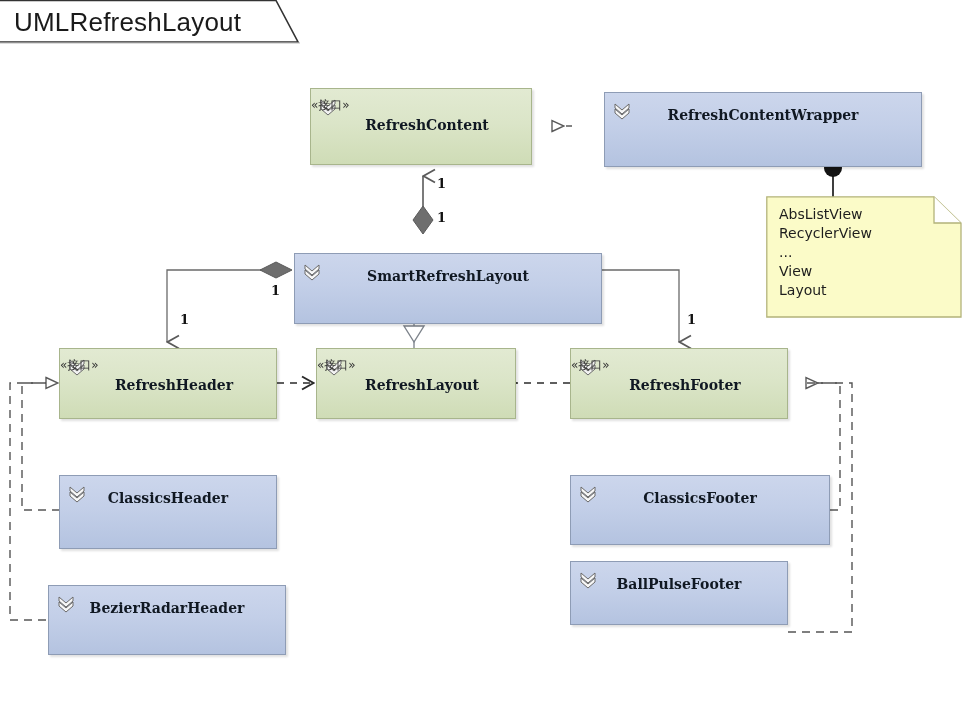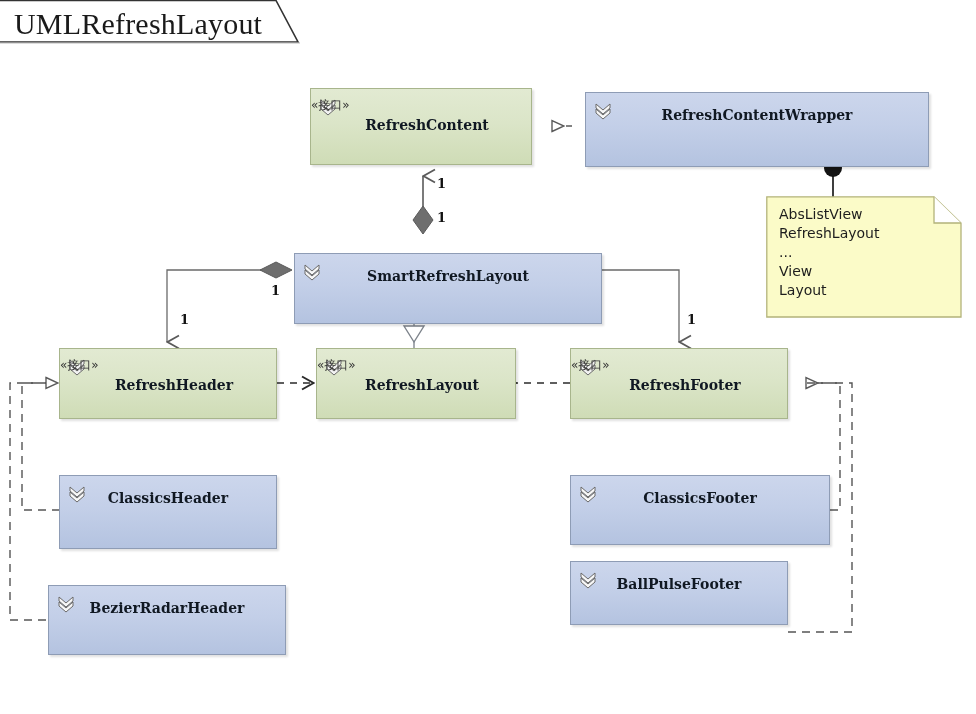--- a/index.html
+++ b/index.html
@@ -24,24 +24,24 @@
     left: 0;
     top: 0;
     width: 300px;
     height: 45px;
   }
   #title-tab svg { position: absolute; left: 0; top: 0; }
   #title-text {
     position: absolute;
     left: 14px;
     top: 7px;
-    font-size: 30px;
+    font-size: 26px;
     color: #1a1a1a;
     letter-spacing: 0.2px;
-    font-family: Liberation Serif, serif;
+    font-family: Liberation Sans, sans-serif;
     white-space: nowrap;
   }
 
   
   #wires {
     position: absolute;
     left: 0; top: 0;
     width: 976px;
     height: 714px;
   }
@@ -211,35 +211,35 @@
   <div class="mult" style="left:271px; top:283px;">1</div>
   <div class="mult" style="left:180px; top:312px;">1</div>
   <div class="mult" style="left:562px; top:283px;">1</div>
   <div class="mult" style="left:687px; top:312px;">1</div>
 
   <svg id="note-shape" viewBox="0 0 196 122">
     <path d="M 0.8 0.8 L 168 0.8 L 195 27 L 195 121 L 0.8 121 Z" fill="#fbfbc8" stroke="#b3b37a" stroke-width="1.3"></path>
     <path d="M 168 0.8 L 168 27 L 195 27" fill="#ffffff" stroke="#b3b37a" stroke-width="1.3"></path>
   </svg>
   <div id="note-text">AbsListView
-RefreshLayout
+RecyclerView
 ...
 View
 Layout</div>
 
   <div class="uml-box iface" style="left:310px; top:88px; width:222px; height:77px;">
     <svg class="uml-icon" viewBox="0 0 20 20">
       <path d="M3 4 L10 10 L17 4 L17 8 L10 14 L3 8 Z" fill="#f2f2f2" stroke="#6a6a6a" stroke-width="1"></path>
       <path d="M3 9 L10 15 L17 9 L17 13 L10 19 L3 13 Z" fill="#f2f2f2" stroke="#6a6a6a" stroke-width="1"></path>
     </svg>
     <div class="uml-stereo">«接口»</div>
     <div class="uml-name">RefreshContent</div>
   </div>
 
-  <div class="uml-box cls" style="left:585px; top:92px; width:344px; height:75px;padding-left:48px;">
+  <div class="uml-box cls" style="left:604px; top:92px; width:318px; height:75px;padding-left:48px;">
     <svg class="uml-icon" viewBox="0 0 20 20">
       <path d="M3 4 L10 10 L17 4 L17 8 L10 14 L3 8 Z" fill="#f7f7f7" stroke="#6a6a6a" stroke-width="1"></path>
       <path d="M3 9 L10 15 L17 9 L17 13 L10 19 L3 13 Z" fill="#f7f7f7" stroke="#6a6a6a" stroke-width="1"></path>
     </svg>
     <div class="uml-name">RefreshContentWrapper</div>
   </div>
 
   <div class="uml-box cls" style="left:294px; top:253px; width:308px; height:71px;">
     <svg class="uml-icon" viewBox="0 0 20 20">
       <path d="M3 4 L10 10 L17 4 L17 8 L10 14 L3 8 Z" fill="#f7f7f7" stroke="#6a6a6a" stroke-width="1"></path>

